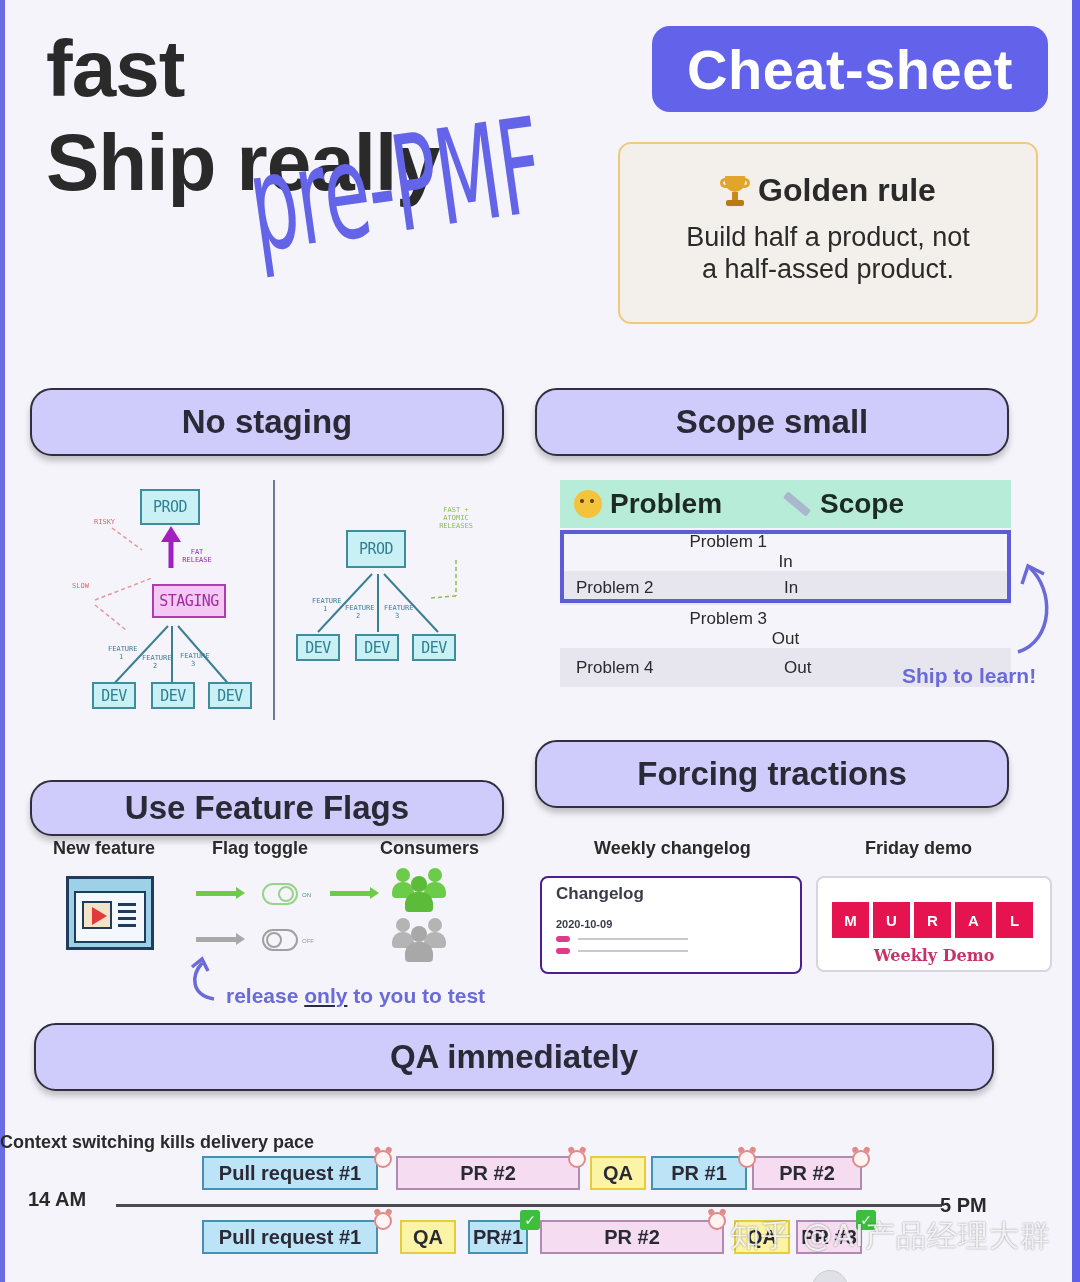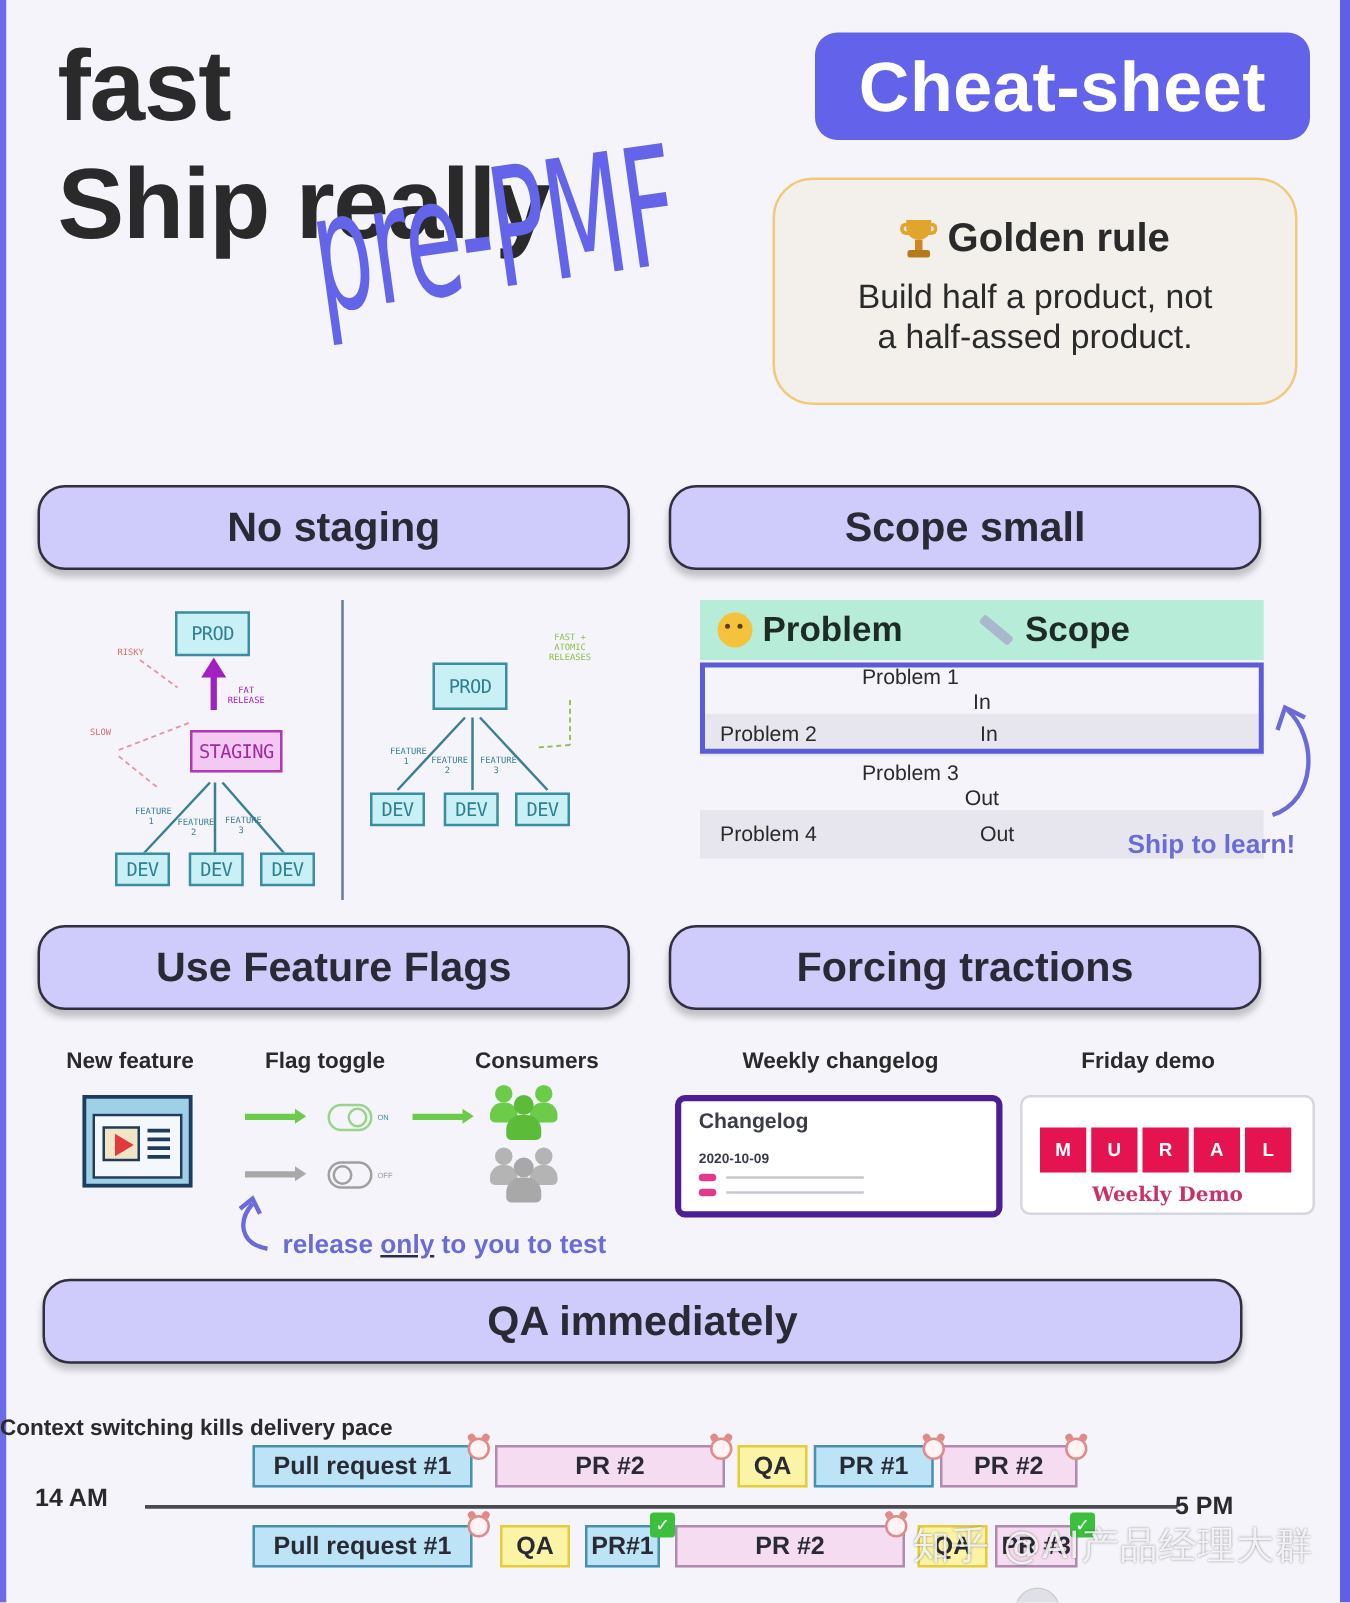--- a/index.html
+++ b/index.html
@@ -28,42 +28,42 @@
 
   .cheat-badge {
     left: 652px; top: 26px; width: 396px; height: 86px;
     background: #6262ea; border-radius: 18px;
     color: #fff; font-weight: 700; font-size: 56px;
     display: flex; align-items: center; justify-content: center;
     letter-spacing: 0.5px;
   }
   .golden {
     left: 618px; top: 142px; width: 420px; height: 182px;
-    background: #f3f0ec; border: 2px solid #f1c97c; border-radius: 32px;
+    background: #f3f0ec; border: 2px solid #f1c97c; border-radius: 13px;
     text-align: center;
   }
   .golden .gh { margin-top: 28px; font-size: 32px; font-weight: 700; color: #2a2a2a; display:flex; justify-content:center; align-items:center; gap: 8px;}
   .golden .gb { margin-top: 12px; font-size: 27px; line-height: 32px; color: #2a2a2a; }
   .trophy { display:inline-block; width: 30px; height: 34px; position: relative; }
   .trophy .cup { position:absolute; left:5px; top:2px; width:20px; height:16px; background:#e2a52b; border-radius: 0 0 10px 10px; }
   .trophy .stem { position:absolute; left:12px; top:18px; width:6px; height:8px; background:#c9891f; }
   .trophy .base { position:absolute; left:6px; top:26px; width:18px; height:6px; background:#b77a1a; border-radius:2px; }
   .trophy .h1 { position:absolute; left:0; top:4px; width:8px; height:10px; border:3px solid #e2a52b; border-right:none; border-radius: 6px 0 0 6px; }
   .trophy .h2 { position:absolute; right:0; top:4px; width:8px; height:10px; border:3px solid #e2a52b; border-left:none; border-radius: 0 6px 6px 0; }
 
   
   .sec {
     background: #cfccfb; border: 2.5px solid #2f2f3f; border-radius: 22px;
     box-shadow: 0 5px 6px rgba(0,0,0,0.22);
     display: flex; align-items: center; justify-content: center;
     font-size: 33px; font-weight: 700; color: #2a2a36;
   }
   .s1 { left: 30px; top: 388px; width: 474px; height: 68px; }
   .s2 { left: 535px; top: 388px; width: 474px; height: 68px; }
-  .s3 { left: 30px; top: 740px; width: 474px; height: 68px; }
+  .s3 { left: 30px; top: 780px; width: 474px; height: 56px; }
   .s4 { left: 535px; top: 740px; width: 474px; height: 68px; }
   .s5 { left: 34px; top: 1023px; width: 960px; height: 68px; }
 
   
   .sk-box {
     position: absolute; background: #c9f0f4; border: 2px solid #3c8da0;
     color: #2f7f93; font-family: "DejaVu Sans Mono", monospace; font-size: 15px;
     display: flex; align-items: center; justify-content: center; letter-spacing: -0.5px;
   }
   .sk-stage { background: #f3c9f3; border-color: #b03ab0; color: #a12ba1; }
@@ -96,21 +96,21 @@
   .arrow-bar::after { content:""; position:absolute; right:-7px; top:-4px; border-top: 6px solid transparent; border-bottom: 6px solid transparent; border-left: 9px solid currentColor; }
   .toggle { position:absolute; width: 36px; height: 22px; border-radius: 11px; border: 2px solid; }
   .toggle .knob { position:absolute; top: 1px; width: 16px; height: 16px; border-radius: 50%; border: 2px solid; }
   .toggle-lbl { position:absolute; font-size: 6px; }
   .people { position:absolute; width: 54px; height: 46px; }
   .people .p { position:absolute; border-radius: 50%; }
   .release-note { left: 226px; top: 984px; font-size: 21px; font-weight: 700; color: #6a6ad8; }
   .release-note .u { text-decoration: underline; text-decoration-color: #2a2a4a; }
 
   
-  .changelog { left: 540px; top: 876px; width: 262px; height: 98px; background: #fff; border: 5px solid #4c1d95; border-radius: 8px; padding: 6px 14px; }
+  .changelog { left: 540px; top: 876px; width: 262px; height: 98px; background: #fff; border: 2px solid #4c1d95; border-radius: 8px; padding: 6px 14px; }
   .changelog .t { font-size: 17px; font-weight: 700; color: #3a3d48; }
   .changelog .d { margin-top: 14px; font-size: 11px; font-weight: 700; color: #3a3d48; }
   .changelog .li { margin-top: 6px; display:flex; align-items:center; gap: 8px; font-size: 4px; color:#999; }
   .changelog .pill { width: 14px; height: 6px; background: #e23a8a; border-radius: 3px; }
   .changelog .txt { width: 110px; height: 2px; background: #c8c8d0; }
   .mural-card { left: 816px; top: 876px; width: 236px; height: 96px; background: #fff; border: 2px solid #d6d6de; border-radius: 8px; }
   .mural-row { position:absolute; left: 14px; top: 24px; display: flex; gap: 4px; }
   .mural-row span { width: 37px; height: 36px; background: #e5134f; color: #fff; font-weight: 700; font-size: 15px; display:flex; align-items:center; justify-content:center; }
   .mural-sub { position:absolute; left: 0; width: 100%; top: 68px; text-align:center; font-family: "DejaVu Serif", serif; font-weight: 700; font-size: 16px; color: #c8326a; }
 

